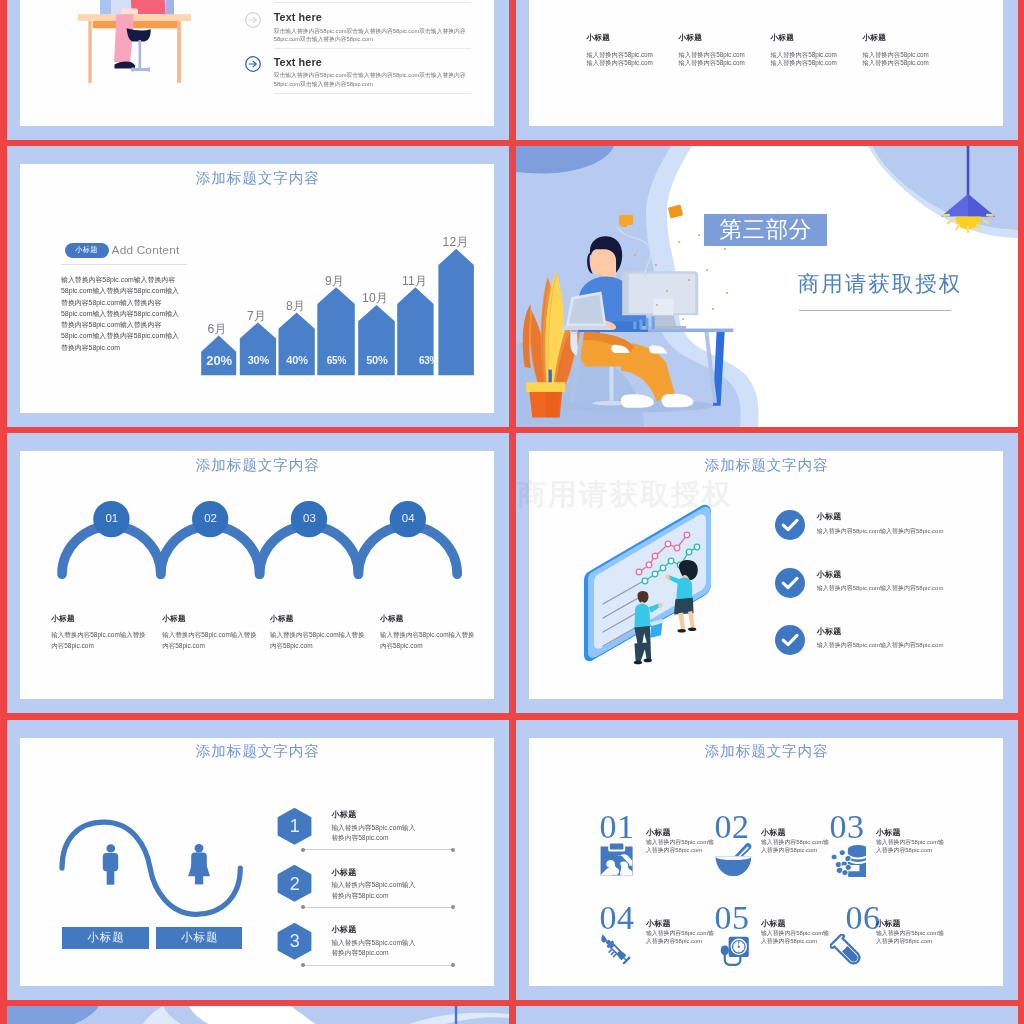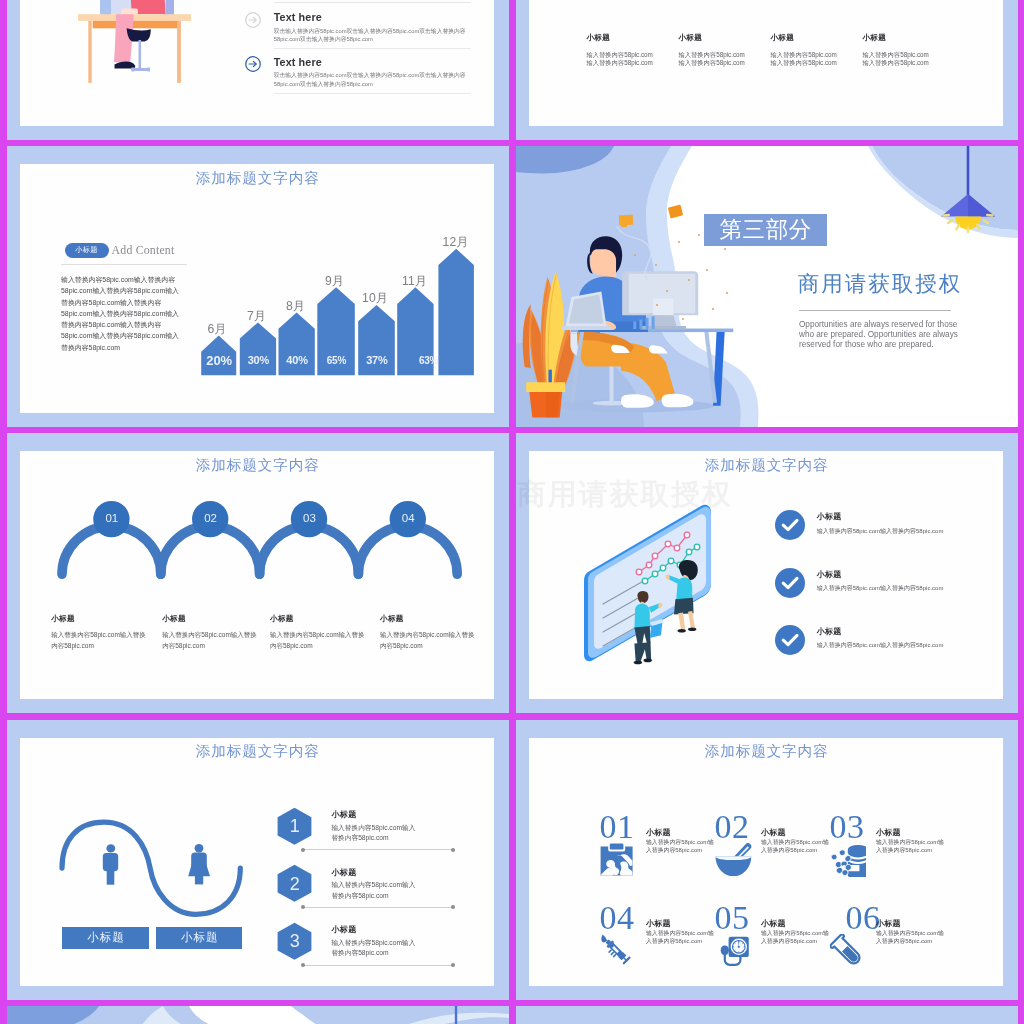--- a/index.html
+++ b/index.html
@@ -1,17 +1,17 @@
 <!DOCTYPE html>
 <html><head>
 <meta charset="utf-8">
 <style>
 html,body{margin:0;padding:0;}
 body{width:1024px;height:1024px;background:#e7e7e3;font-family:"Liberation Sans",sans-serif;overflow:hidden;}
-#page{position:relative;width:1024px;height:1024px;overflow:hidden;background:#d946ef;}
+#page{position:relative;width:1024px;height:1024px;overflow:hidden;background:#ef4444;}
 .slide{position:absolute;background:#b9cdf3;overflow:hidden;}
 .inner{position:absolute;left:13px;top:18px;right:14.5px;bottom:14px;background:#fefefe;overflow:hidden;}
 .stitle{position:absolute;left:0;right:0;text-align:center;color:#7294d2;font-size:14.6px;line-height:16px;letter-spacing:0.9px;text-indent:0.9px;white-space:nowrap;}
 svg{display:block;}
 
 #wm-logo{position:absolute;pointer-events:none;}
 #wm-text{position:absolute;pointer-events:none;color:#000;opacity:.047;font-size:29px;letter-spacing:1.8px;font-weight:600;line-height:44px;white-space:nowrap;}
 </style>
 </head>
 <body>
@@ -85,21 +85,21 @@
 <div style="font-size:6.3px;color:#5e5e63;line-height:1.35;white-space:nowrap;">输入替换内容58pic.com</div>
 </div>
 </div>
 </div>
 <div class="slide" style="left:7.4px;top:146.4px;width:501.5px;height:280.2px;">
 <div class="inner" style="">
 <div class="stitle" style="top:5.5px;">添加标题文字内容</div>
 <div style="position:absolute;left:40.6px;top:78.8px;width:140px;">
 <div style="position:relative;height:21px;">
 <div style="position:absolute;left:3.6px;top:0;width:44px;height:14.6px;line-height:14.6px;text-align:center;border-radius:8px;background:#4478c4;color:#fff;font-size:7.2px;letter-spacing:.4px;">小标题</div>
-<div style="position:absolute;left:50.6px;top:0.3px;font-size:11.8px;line-height:14px;color:#8a8a90;letter-spacing:.2px;font-family:Liberation Serif, serif;">Add Content</div>
+<div style="position:absolute;left:50.6px;top:0.3px;font-size:11.8px;line-height:14px;color:#8a8a90;letter-spacing:.2px;">Add Content</div>
 </div>
 <div style="margin-top:0px;width:125.7px;height:1px;background:#dedede;"></div>
 <div style="margin-top:9px;width:124px;font-size:6.9px;color:#4a4a4f;line-height:11.25px;">输入替换内容58pic.com输入替换内容58pic.com输入替换内容58pic.com输入替换内容58pic.com输入替换内容58pic.com输入替换内容58pic.com输入替换内容58pic.com输入替换内容58pic.com输入替换内容58pic.com输入替换内容58pic.com</div>
 </div>
 <svg style="position:absolute;left:0;top:0;" width="473" height="248" viewBox="0 0 473 248">
 <path d="M181.2 211.3 V187.8 L198.7 171.6 L216.2 187.8 V211.3 Z" fill="#4a7fc9"></path>
 <path d="M219.8 211.3 V174.6 L237.9 158.4 L256.1 174.6 V211.3 Z" fill="#4a7fc9"></path>
 <path d="M258.5 211.3 V164.8 L276.6 148.6 L294.8 164.8 V211.3 Z" fill="#4a7fc9"></path>
 <path d="M297.3 211.3 V139.9 L316.1 123.2 L334.8 139.9 V211.3 Z" fill="#4a7fc9"></path>
 <path d="M338.2 211.3 V157.2 L356.5 140.9 L374.8 157.2 V211.3 Z" fill="#4a7fc9"></path>
@@ -110,21 +110,21 @@
 <div style="position:absolute;left:211.1px;top:145.2px;width:50px;text-align:center;font-size:12.2px;line-height:12.5px;color:#7e7e83;">7月</div>
 <div style="position:absolute;left:250.1px;top:135.7px;width:50px;text-align:center;font-size:12.2px;line-height:12.5px;color:#7e7e83;">8月</div>
 <div style="position:absolute;left:289.1px;top:110.3px;width:50px;text-align:center;font-size:12.2px;line-height:12.5px;color:#7e7e83;">9月</div>
 <div style="position:absolute;left:329.6px;top:127.8px;width:50px;text-align:center;font-size:12.2px;line-height:12.5px;color:#7e7e83;">10月</div>
 <div style="position:absolute;left:369.1px;top:110.3px;width:50px;text-align:center;font-size:12.2px;line-height:12.5px;color:#7e7e83;">11月</div>
 <div style="position:absolute;left:410.1px;top:71.8px;width:50px;text-align:center;font-size:12.2px;line-height:12.5px;color:#7e7e83;">12月</div>
 <div style="position:absolute;left:171.2px;top:190.2px;width:55.0px;text-align:center;font-size:13px;line-height:11px;color:#eaf1fb;font-weight:600;letter-spacing:-0.2px;">20%</div>
 <div style="position:absolute;left:209.8px;top:190.2px;width:56.3px;text-align:center;font-size:11px;line-height:11px;color:#eaf1fb;font-weight:600;letter-spacing:-0.2px;">30%</div>
 <div style="position:absolute;left:248.5px;top:190.2px;width:56.3px;text-align:center;font-size:11px;line-height:11px;color:#eaf1fb;font-weight:600;letter-spacing:-0.2px;">40%</div>
 <div style="position:absolute;left:287.3px;top:190.2px;width:57.5px;text-align:center;font-size:10px;line-height:11px;color:#eaf1fb;font-weight:600;letter-spacing:-0.2px;">65%</div>
-<div style="position:absolute;left:328.2px;top:190.2px;width:56.6px;text-align:center;font-size:11px;line-height:11px;color:#eaf1fb;font-weight:600;letter-spacing:-0.2px;">37%</div>
+<div style="position:absolute;left:328.2px;top:190.2px;width:56.6px;text-align:center;font-size:11px;line-height:11px;color:#eaf1fb;font-weight:600;letter-spacing:-0.2px;">50%</div>
 <div style="position:absolute;left:380px;top:190.2px;width:56.4px;text-align:center;font-size:10px;line-height:11px;color:#eaf1fb;font-weight:600;letter-spacing:-0.2px;">63%</div>
 </div>
 </div>
 <div class="slide" style="left:516.2px;top:146.4px;width:501.5px;height:280.2px;background:#b6cbef;">
 <svg style="position:absolute;left:0;top:0;" width="502" height="281" viewBox="0 0 502 281">
 <rect width="502" height="281" fill="#b6cbef"></rect>
 <path d="M0 0 H98 C92 14 70 24 40 27 C25 28 10 27 0 26 Z" fill="#7f9fdc"></path>
 <path d="M173 0 C161 20 148 42 148 66 C148 90 152 102 155 118 C158 134 162 146 160 162 C158 180 168 196 186 205 C206 215 224 222 232 236 C240 250 240 264 239 281 H502 V84 C470 84 432 72 400 48 C378 32 364 16 356 0 Z" fill="#ffffff"></path>
 <path d="M155 0 C143 20 130 44 130 68 C130 92 134 104 137 120 C140 136 144 148 142 164 C140 184 152 202 172 212 C192 222 210 229 218 242 C226 256 225 268 224 281 H242 C243 264 243 250 235 236 C227 222 209 215 189 205 C171 196 161 180 163 162 C165 146 161 134 158 118 C155 102 151 90 151 66 C151 42 164 20 176 0 Z" fill="#cfe0f8"></path>
 <path d="M352 0 C360 16 376 34 398 52 C430 78 468 92 502 92 V84 C470 84 432 72 400 48 C378 32 364 16 356 0 Z" fill="#cfe0f8"></path>
@@ -227,21 +227,20 @@
 <div style="position:absolute;left:210px;top:146px;width:2px;height:2px;border-radius:50%;background:#dfa05a;"></div>
 <div style="position:absolute;left:140px;top:158px;width:2px;height:2px;border-radius:50%;background:#dfa05a;"></div>
 <div style="position:absolute;left:196px;top:162px;width:2px;height:2px;border-radius:50%;background:#dfa05a;"></div>
 <div style="position:absolute;left:166px;top:172px;width:2px;height:2px;border-radius:50%;background:#dfa05a;"></div>
 <svg style="position:absolute;left:96px;top:78px;" width="72" height="64" viewBox="0 0 72 64">
 <path d="M5 3 C14 17 30 11 37 23 C44 35 28 44 35 56" fill="none" stroke="#cfdcf2" stroke-width="1.4" stroke-linecap="round"></path>
 </svg>
 <div style="position:absolute;left:188.2px;top:67.5px;width:122.7px;height:31.7px;line-height:31.7px;text-align:center;background:#7d9dd8;color:#fff;font-size:22.5px;letter-spacing:0.6px;">第三部分</div>
 <div style="position:absolute;left:281.6px;top:126.6px;font-size:21.5px;line-height:23px;color:#4c80c3;letter-spacing:2.0px;">商用请获取授权</div>
 <div style="position:absolute;left:283.0px;top:164.1px;width:151.8px;height:1px;background:#b3b3b3;"></div>
-<div style="position:absolute;left:282.8px;top:173.6px;width:172px;font-size:8.2px;color:#73737a;line-height:10.1px;">Opportunities are always reserved for those who are prepared. Opportunities are always reserved for those who are prepared.</div>
 </div>
 <div class="slide" style="left:7.4px;top:433.0px;width:501.5px;height:280.2px;">
 <div class="inner" style="">
 <div class="stitle" style="top:5.5px;">添加标题文字内容</div>
 <svg style="position:absolute;left:20px;top:42px;" width="450" height="105" viewBox="0 0 450 105">
 <path d="M22.0 81.3 A49.4 48.2 0 0 1 120.8 81.3" fill="none" stroke="#4279c0" stroke-width="9.6" stroke-linecap="round"></path>
 <path d="M120.8 81.3 A49.4 48.2 0 0 1 219.6 81.3" fill="none" stroke="#4279c0" stroke-width="9.6" stroke-linecap="round"></path>
 <path d="M219.6 81.3 A49.4 48.2 0 0 1 318.4 81.3" fill="none" stroke="#4279c0" stroke-width="9.6" stroke-linecap="round"></path>
 <path d="M318.4 81.3 A49.4 48.2 0 0 1 417.2 81.3" fill="none" stroke="#4279c0" stroke-width="9.6" stroke-linecap="round"></path>
 <circle cx="71.4" cy="26.1" r="18.2" fill="#3370bc"></circle>

